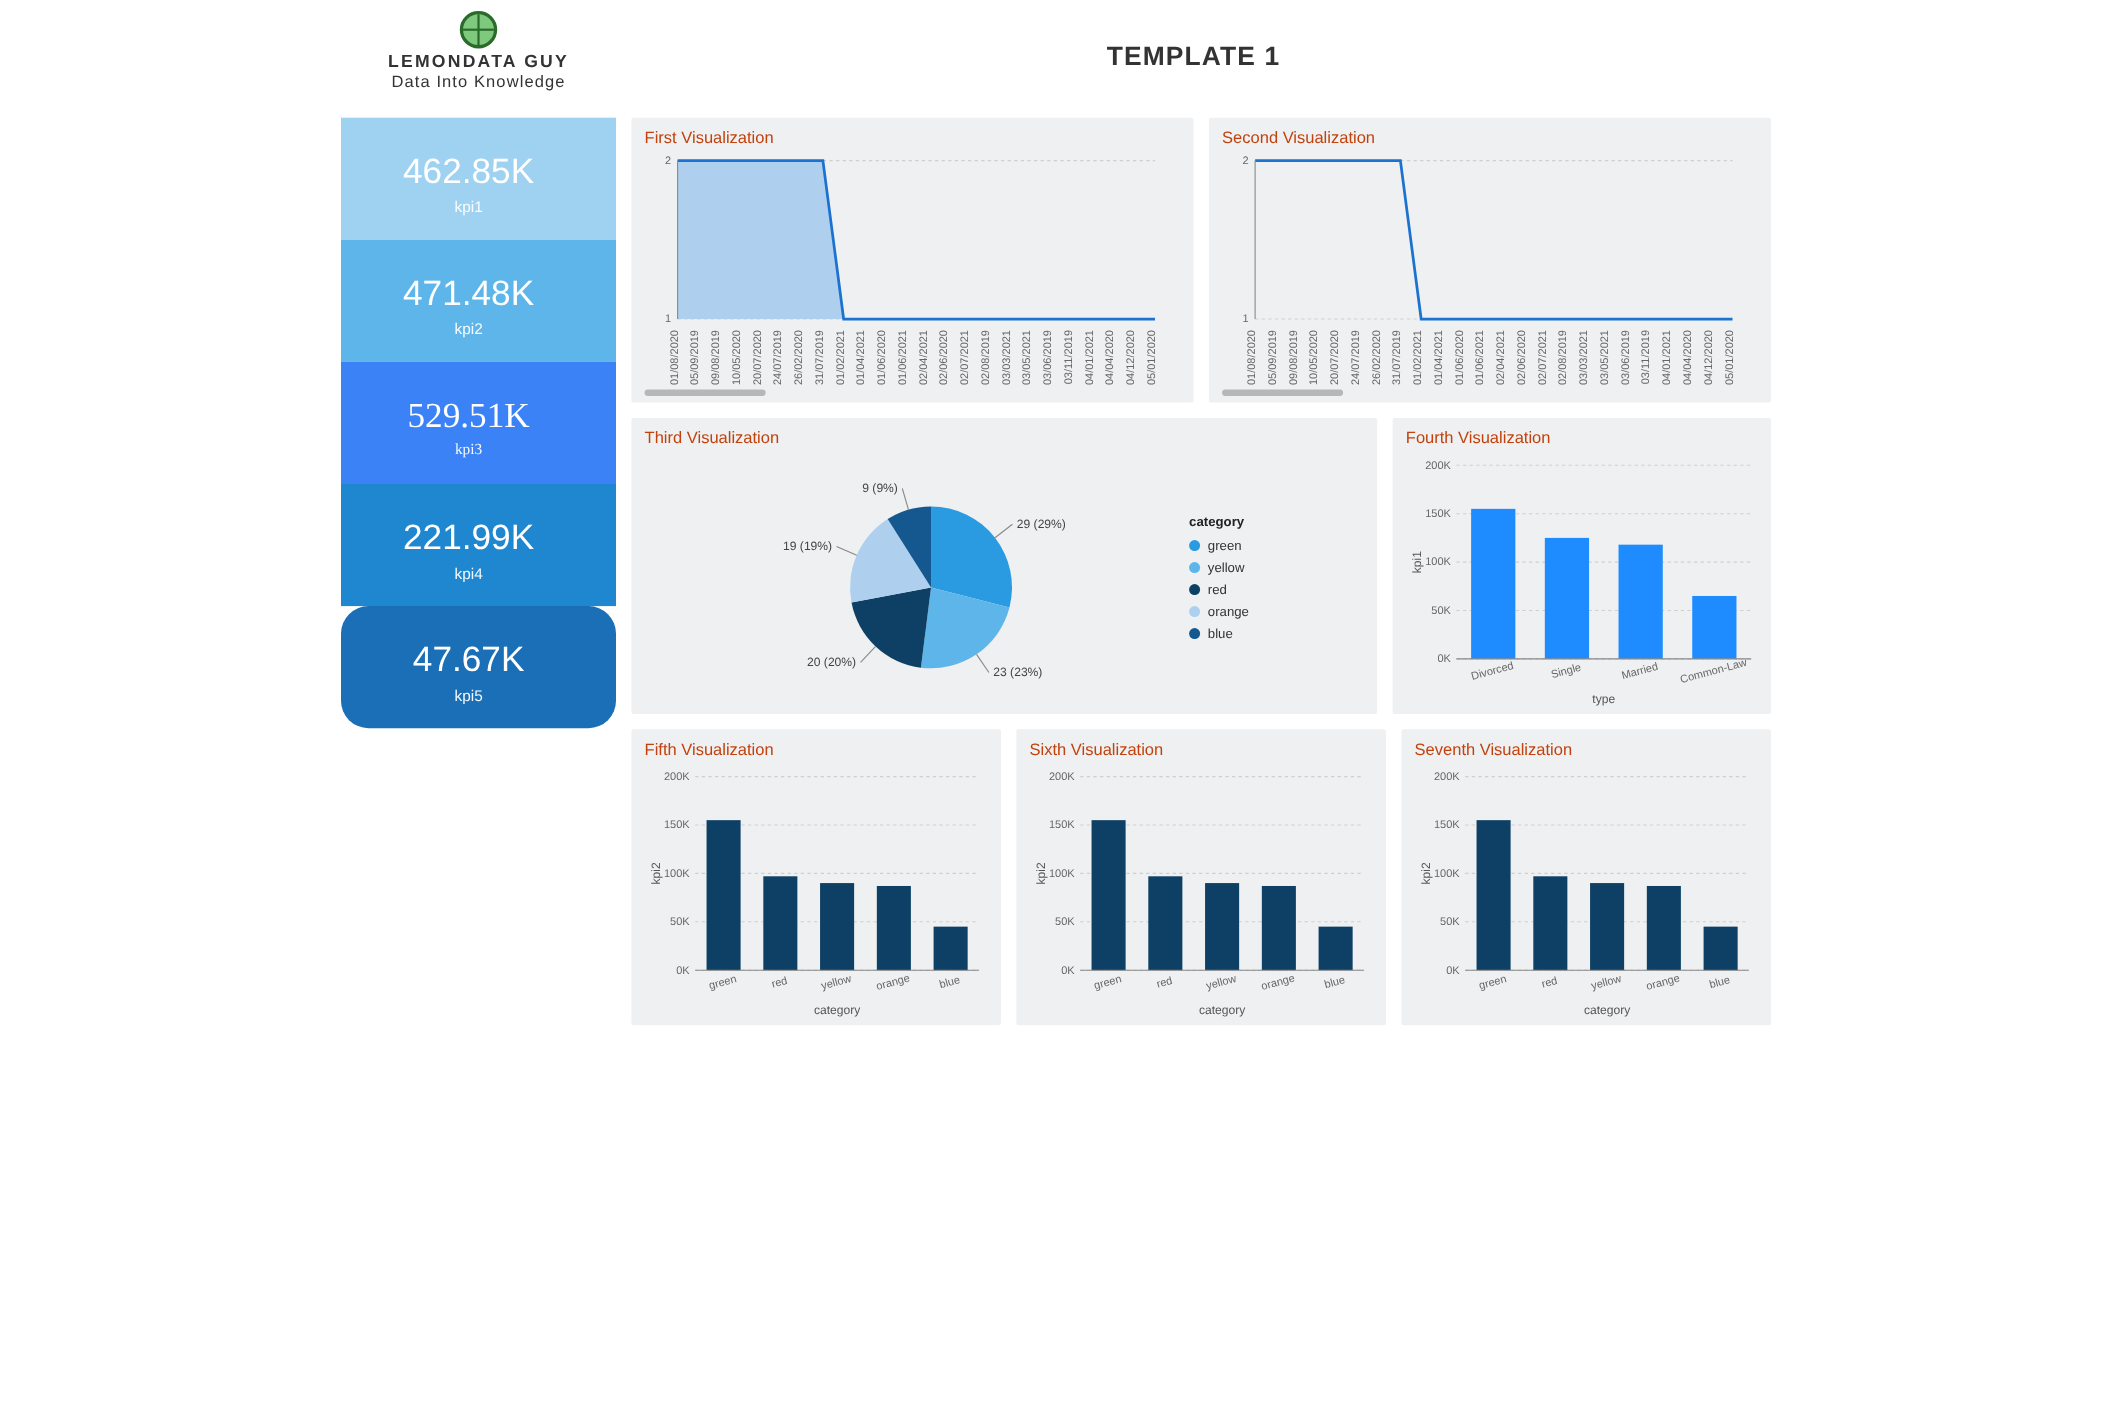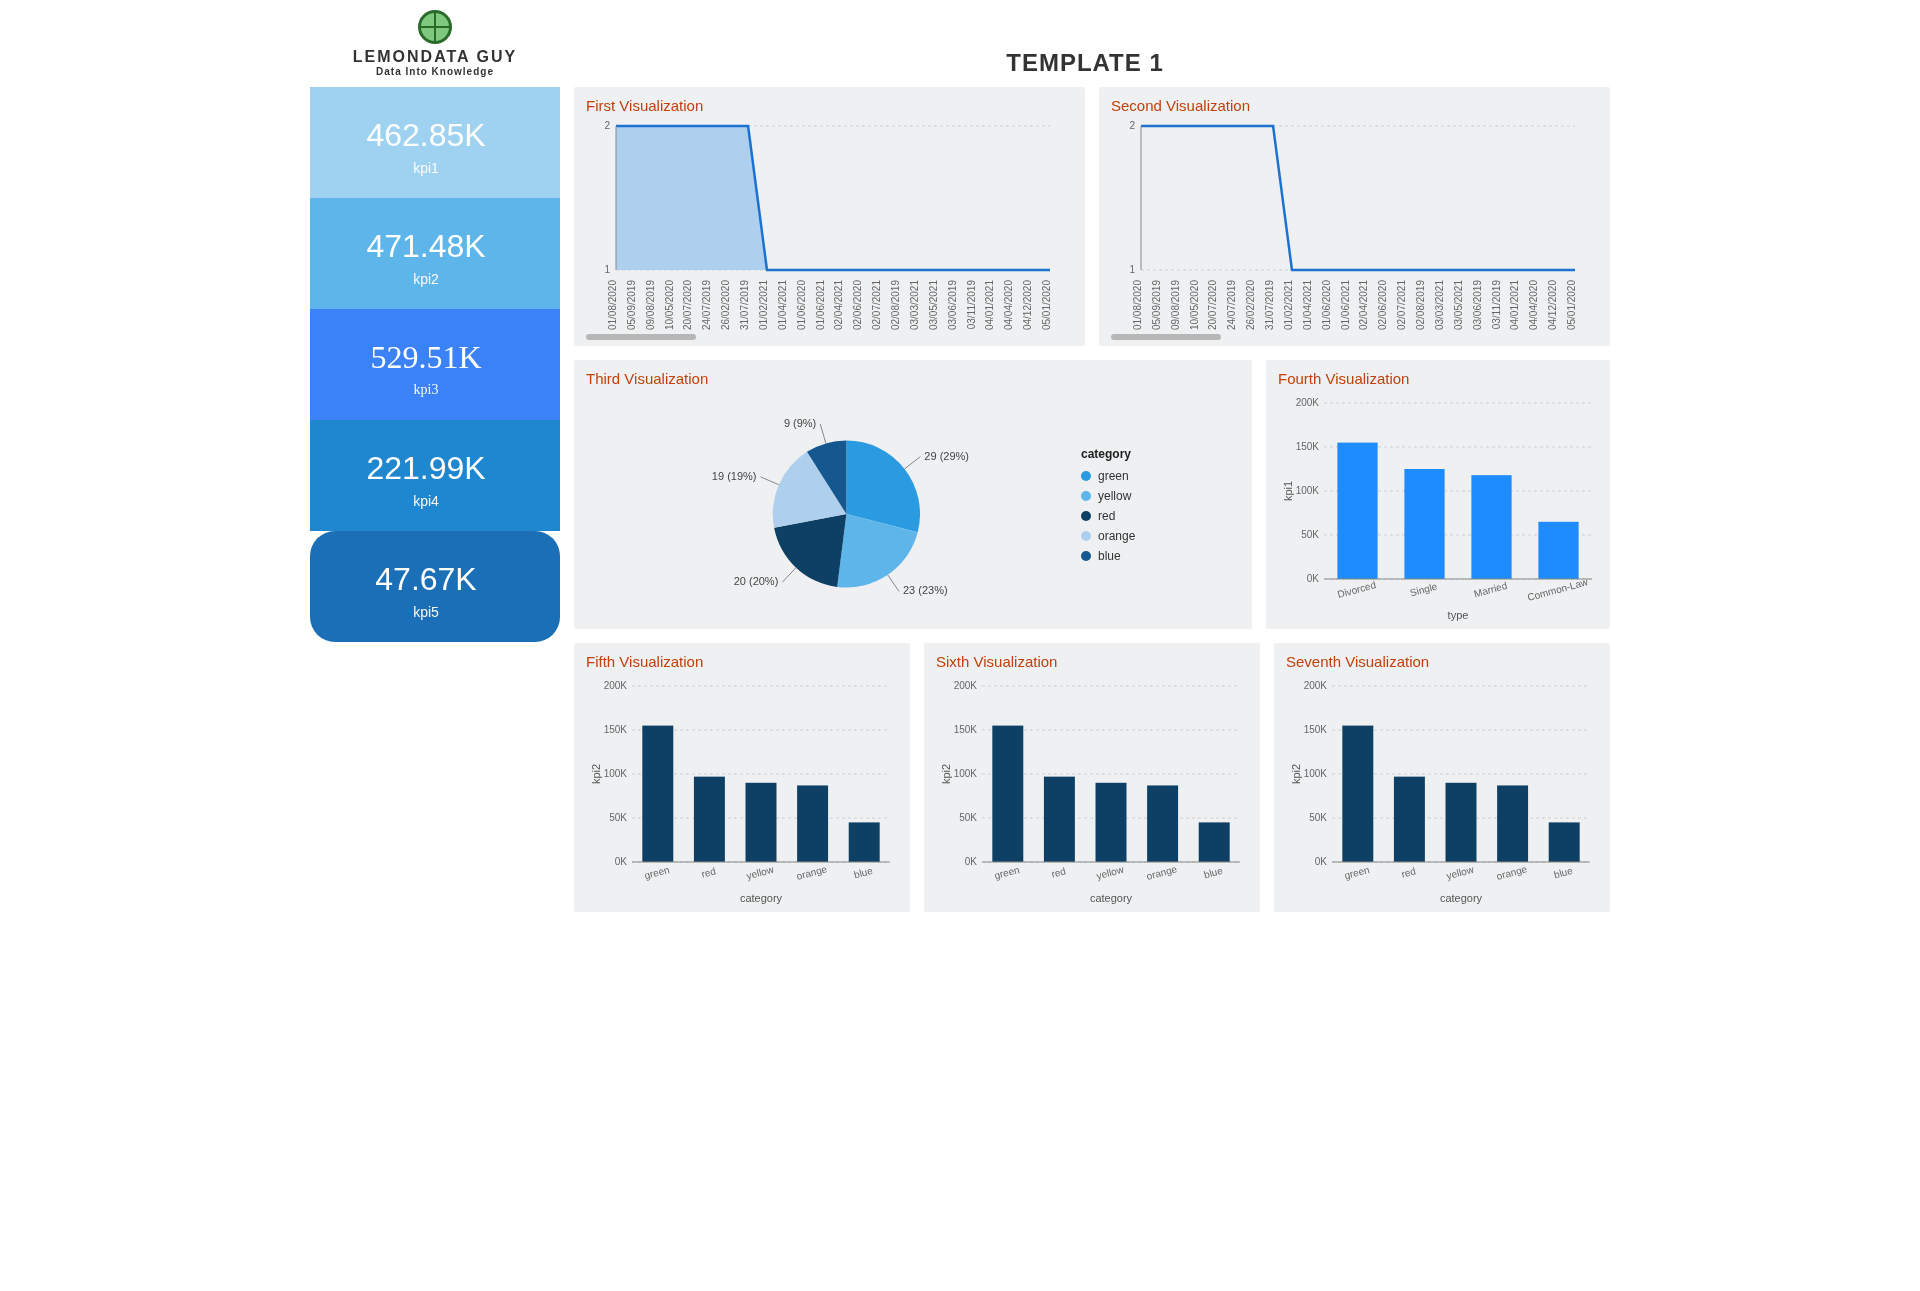--- a/index.html
+++ b/index.html
@@ -1,24 +1,24 @@
 <!DOCTYPE html>
 <html><head>
 <meta charset="utf-8">
 <style>
   * { box-sizing: border-box; margin: 0; padding: 0; }
   body { font-family: "Segoe UI", Arial, sans-serif; background: #fff; color: #333; padding: 10px 30px 30px 30px; }
   .page { max-width: 1300px; margin: 0 auto; }
-  .header { display: flex; align-items: flex-end; margin-bottom: 10px; }
+  .header { display: flex; align-items: center; margin-bottom: 24px; }
   .logo-block { width: 250px; text-align: center; }
   .logo-circle { width: 34px; height: 34px; border: 3px solid #2a6b2a; border-radius: 50%; margin: 0 auto 4px auto; position: relative; background: #7fc97f; }
   .logo-circle::before { content:""; position:absolute; left:50%; top:0; bottom:0; width:2px; background:#2a6b2a; transform:translateX(-50%);}
   .logo-circle::after { content:""; position:absolute; top:50%; left:0; right:0; height:2px; background:#2a6b2a; transform:translateY(-50%);}
   .logo-name { font-size: 16px; letter-spacing: 2px; font-weight: 600; }
-  .logo-tag { font-size: 10px; letter-spacing: 1px; font-weight: bold; }
+  .logo-tag { font-size: 15px; letter-spacing: 1px; }
   .title-wrap { flex:1; text-align:center; }
   .page-title { font-size: 24px; font-weight: 700; letter-spacing: 1px; margin-top: 10px; }
 
   .layout { display: grid; grid-template-columns: 250px 1fr; gap: 14px; }
   .kpi-col { display: flex; flex-direction: column; }
   .kpi { color:#fff; text-align:center; padding: 30px 28px 22px 10px; }
   .kpi-val { font-size: 32px; font-weight: 300; }
   .kpi-lab { font-size: 14px; margin-top: 6px; opacity: .95; }
 
   .main { display: grid; grid-template-columns: 1fr 1fr 1fr; grid-template-rows: auto auto auto; gap: 14px; }

